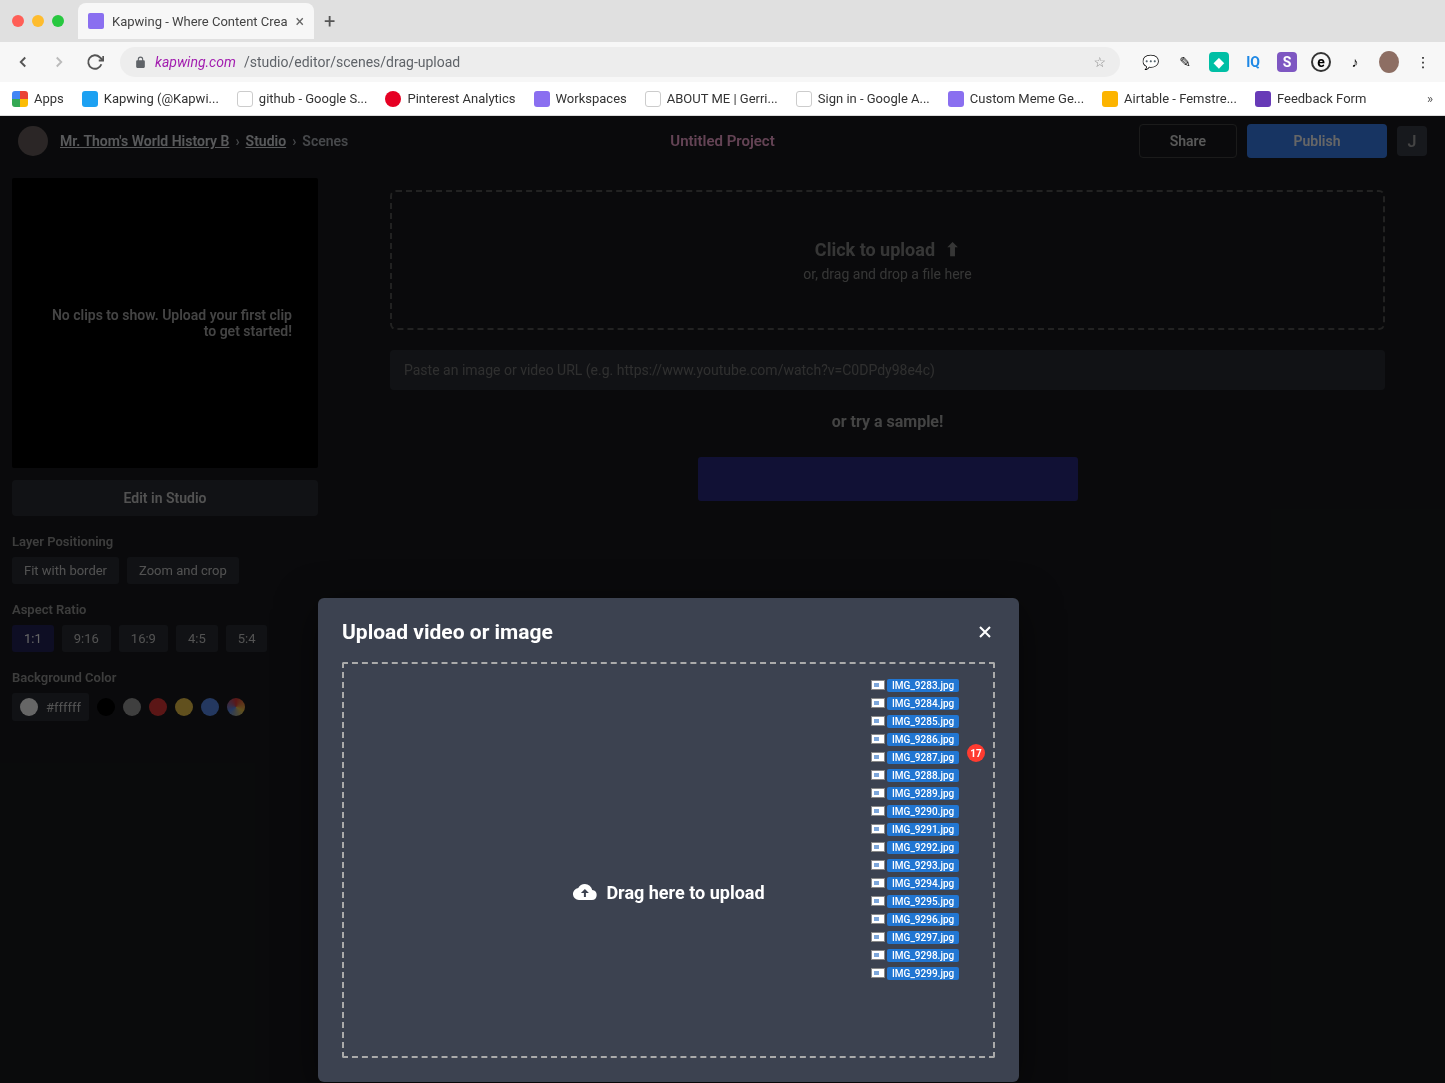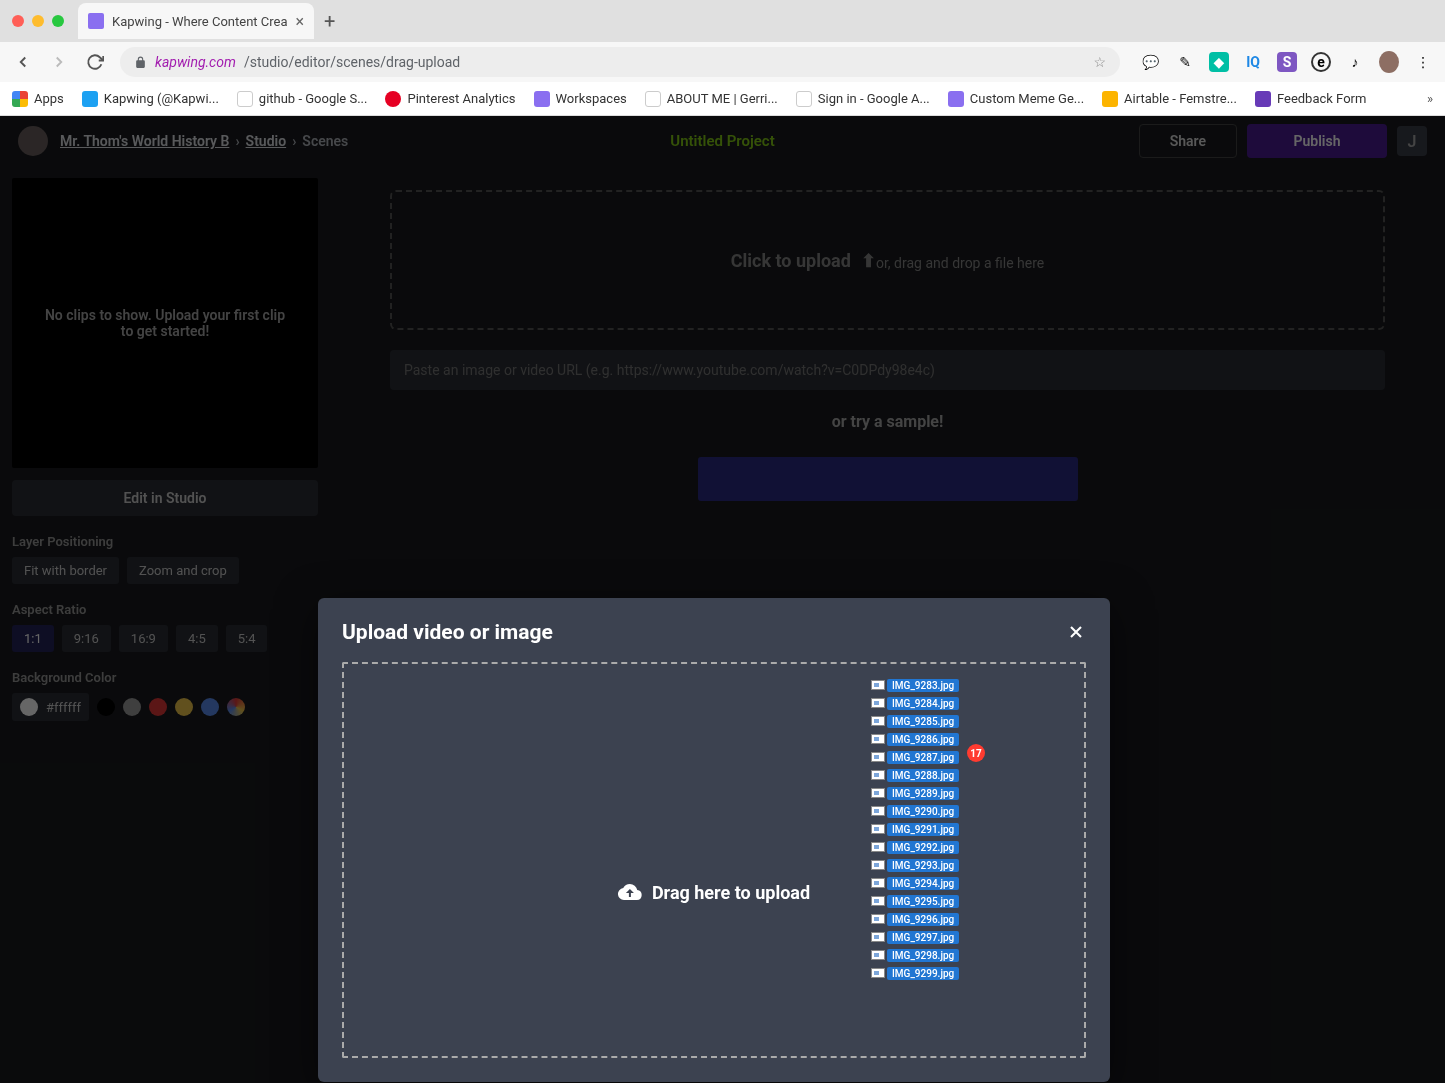--- a/index.html
+++ b/index.html
@@ -27,52 +27,52 @@
 .bookmark-bar{height:34px;display:flex;align-items:center;padding:0 12px;gap:18px;background:#fff;border-bottom:1px solid #ddd;font-size:13px;color:#333;}
 .bm{display:flex;align-items:center;gap:6px;white-space:nowrap;cursor:pointer;}
 .bm-ico{width:16px;height:16px;border-radius:3px;flex-shrink:0;}
 
 
 .app{position:relative;background:#1a1b1e;height:967px;color:#dfe1e6;}
 .app-top{height:50px;display:flex;align-items:center;padding:0 18px;}
 .crumbs{display:flex;gap:6px;align-items:center;font-size:14px;color:#b0b4bb;font-weight:600;}
 .crumbs a{text-decoration:underline;color:#dfe1e6;}
 .avatar{width:30px;height:30px;border-radius:50%;background:#6b6060;margin-right:12px;}
-.title-input{position:absolute;left:50%;transform:translateX(-50%);font-size:15px;color:#84cc16;font-weight:600;}
+.title-input{position:absolute;left:50%;transform:translateX(-50%);font-size:15px;color:#f9a8d4;font-weight:600;}
 .top-right{margin-left:auto;display:flex;gap:10px;align-items:center;}
 .btn{height:34px;border-radius:4px;padding:0 30px;display:flex;align-items:center;font-size:14px;font-weight:600;cursor:pointer;}
 .btn-share{border:1px solid #444;color:#ddd;background:transparent;}
-.btn-publish{background:#4c1d95;color:#fff;min-width:140px;justify-content:center;}
+.btn-publish{background:#3b82f6;color:#fff;min-width:140px;justify-content:center;}
 .user-chip{width:30px;height:30px;border-radius:4px;background:#3a3f4a;display:flex;align-items:center;justify-content:center;color:#aaa;font-weight:600;}
 
 .workspace{display:flex;}
 .left-col{width:330px;padding:12px;}
-.preview{background:#000;height:290px;display:flex;align-items:center;justify-content:center;text-align:center;padding:26px;font-size:14px;color:#aaa;font-weight:600;border-radius:2px;}
+.preview{background:#000;height:290px;display:flex;align-items:center;justify-content:center;text-align:right;padding:26px;font-size:14px;color:#aaa;font-weight:600;border-radius:2px;}
 .edit-btn{margin-top:12px;height:36px;background:#2c2f36;color:#ccc;display:flex;align-items:center;justify-content:center;font-size:14px;font-weight:600;border-radius:4px;cursor:pointer;}
 .sect-label{margin-top:18px;font-size:13px;color:#999;font-weight:600;}
 .chip-row{display:flex;gap:8px;margin-top:8px;flex-wrap:wrap;}
 .chip{padding:6px 12px;background:#2c2f36;border-radius:3px;font-size:13px;color:#ccc;cursor:pointer;}
 .chip.active{background:#23235a;color:#fff;}
 .color-row{display:flex;gap:8px;margin-top:8px;align-items:center;}
 .hex-box{background:#2c2f36;height:28px;display:flex;align-items:center;gap:8px;padding:0 8px;border-radius:3px;font-size:13px;color:#ccc;}
 .sw{width:18px;height:18px;border-radius:50%;}
 
 .right-col{flex:1;padding:24px 60px;}
-.dropzone{border:2px dashed #555;border-radius:6px;height:140px;display:flex;flex-direction:row;align-items:center;justify-content:center;color:#888;}
+.dropzone{border:2px dashed #555;border-radius:6px;height:140px;display:flex;flex-direction:column;align-items:center;justify-content:center;color:#888;}
 .dz-title{font-size:18px;font-weight:700;display:flex;gap:10px;align-items:center;}
 .dz-sub{font-size:14px;margin-top:6px;}
 .url-in{margin-top:20px;height:40px;background:#2c2f36;border-radius:4px;display:flex;align-items:center;padding:0 14px;color:#777;font-size:14px;}
 .sample{text-align:center;margin-top:22px;font-size:16px;color:#aaa;font-weight:700;}
 .start-btn{margin:26px auto 0;background:#2b2b85;height:44px;width:380px;border-radius:3px;}
 
 
 .dim{position:absolute;inset:0;background:rgba(0,0,0,0.6);}
 
 
-.modal{position:absolute;left:318px;top:482px;width:792px;height:484px;background:#3c4250;border-radius:6px;padding:22px 24px;z-index:10;box-shadow:0 10px 40px rgba(0,0,0,0.5);}
+.modal{position:absolute;left:318px;top:482px;width:701px;height:484px;background:#3c4250;border-radius:6px;padding:22px 24px;z-index:10;box-shadow:0 10px 40px rgba(0,0,0,0.5);}
 .modal-hdr{display:flex;align-items:center;justify-content:space-between;color:#fff;}
 .modal-title{font-size:21px;font-weight:700;}
 .modal-close{font-size:22px;cursor:pointer;color:#fff;}
 .modal-drop{margin-top:18px;border:2px dashed #aaa;border-radius:2px;height:396px;position:relative;}
 .drop-center{position:absolute;left:50%;top:50%;transform:translate(-50%,-50%);display:flex;gap:10px;align-items:center;color:#fff;font-size:18px;font-weight:700;margin-top:32px;}
 .file-list{position:absolute;left:527px;top:12px;display:flex;flex-direction:column;gap:0;}
 .file-row{display:flex;align-items:center;gap:2px;height:18px;}
 .file-ico{width:14px;height:10px;background:#fff;border:1px solid #888;position:relative;flex-shrink:0;}
 .file-ico::after{content:"";position:absolute;left:2px;top:2px;width:5px;height:4px;background:#7da6d9;}
 .file-chip{background:#2176d2;color:#fff;font-size:10px;padding:1px 5px;border-radius:2px;white-space:nowrap;font-weight:500;}

